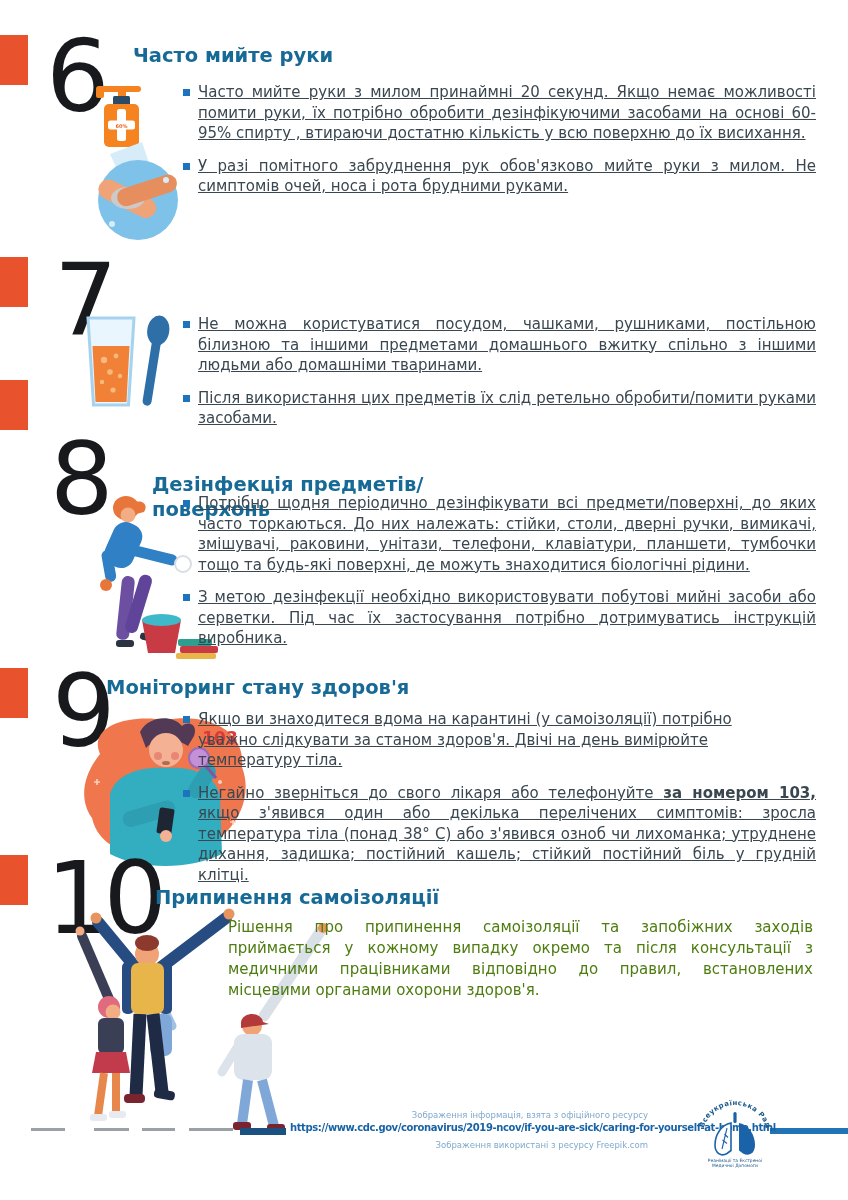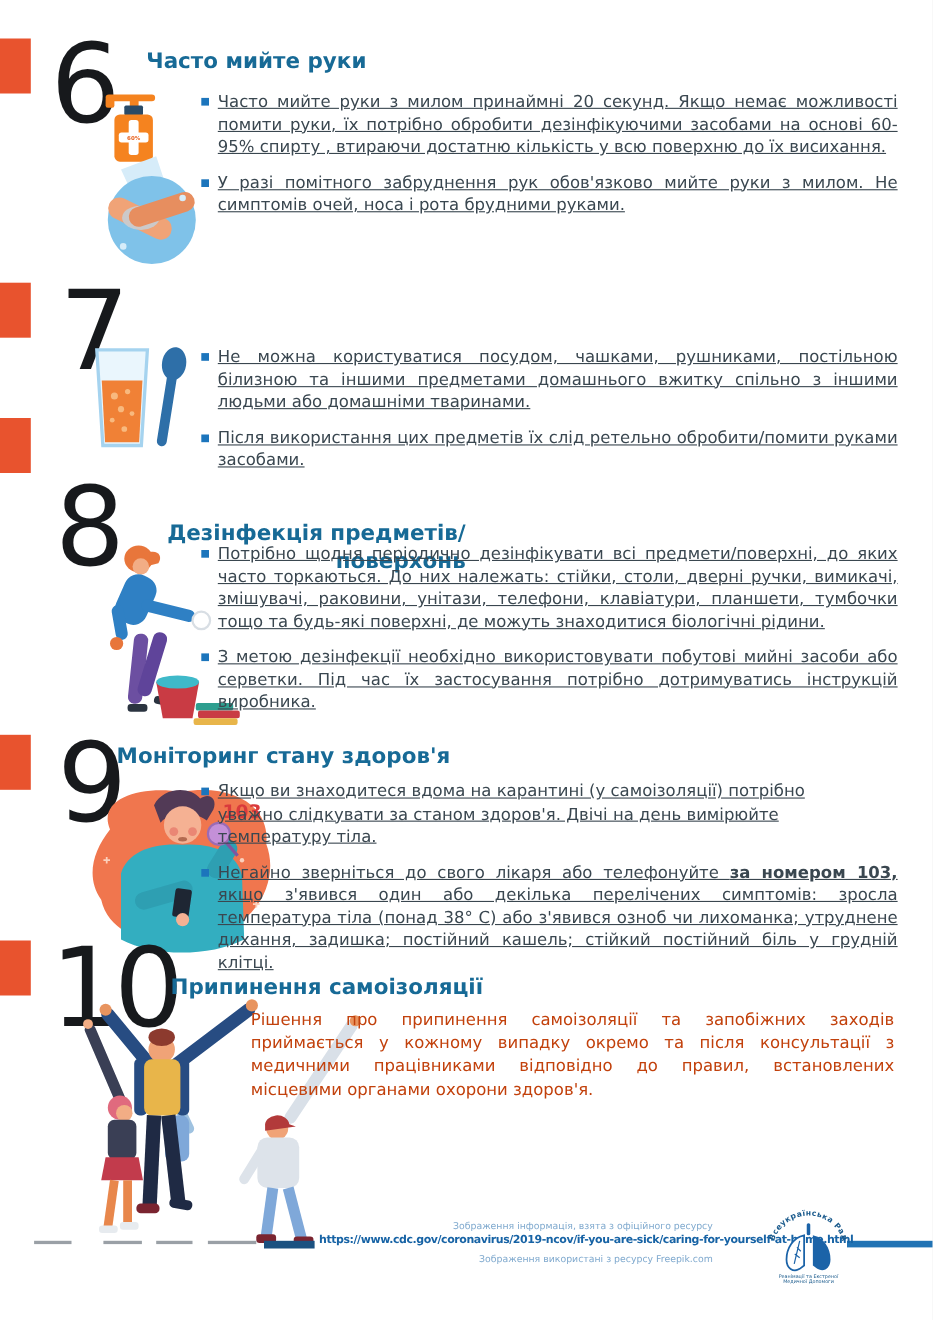--- a/index.html
+++ b/index.html
@@ -6,28 +6,28 @@
   .page{
     position:relative;width:848px;height:1200px;background:#ffffff;
     font-family:"DejaVu Sans",sans-serif;overflow:hidden;margin:0 auto;
   }
   .section{position:absolute;left:0;width:848px;}
   .tab{position:absolute;left:0;width:28px;height:50px;background:#E8532E;}
   .num{
     position:absolute;font-family:"DejaVu Sans",sans-serif;font-size:100px;
     line-height:1;color:#17191c;font-weight:400;letter-spacing:-4px;
   }
-  .heading{position:absolute;font-weight:700;font-size:19.5px;line-height:25px;color:#176A96;white-space:nowrap;text-align:right;}
+  .heading{position:absolute;font-weight:700;font-size:19.5px;line-height:25px;color:#176A96;white-space:nowrap;}
   .bullets{position:absolute;left:183px;width:633px;}
   .bullet{display:flex;margin-bottom:12px;}
   .marker{flex:0 0 7px;width:7px;height:7px;background:#1C75BC;margin-top:7px;margin-right:8px;}
   .btext{font-size:15px;line-height:20.5px;color:#3A4750;text-align:justify;text-decoration:underline;}
   .b-left{text-align:left;max-width:552px;}
   .bold{font-weight:700;}
-  .para{position:absolute;font-size:15px;line-height:21px;color:#c2410c;text-align:justify;}
+  .para{position:absolute;font-size:15px;line-height:21px;color:#4d7c0f;text-align:justify;}
   .illus{position:absolute;}
   .ground-seg{position:absolute;height:3px;background:#9AA0A6;top:1128px;}
   .bar{position:absolute;}
   .bar-left{left:240px;top:1128px;width:46px;height:7px;background:#1B5180;}
   .bar-right{left:770px;top:1128px;width:78px;height:6px;background:#2173B4;}
   .foot-note{position:absolute;left:292px;width:356px;font-size:8.5px;color:#7FA9CE;text-align:right;letter-spacing:0;}
   .foot-note-top{top:1110px;}
   .foot-note-bottom{top:1140px;}
   .foot-url{
     position:absolute;left:290px;top:1122px;width:360px;white-space:nowrap;

